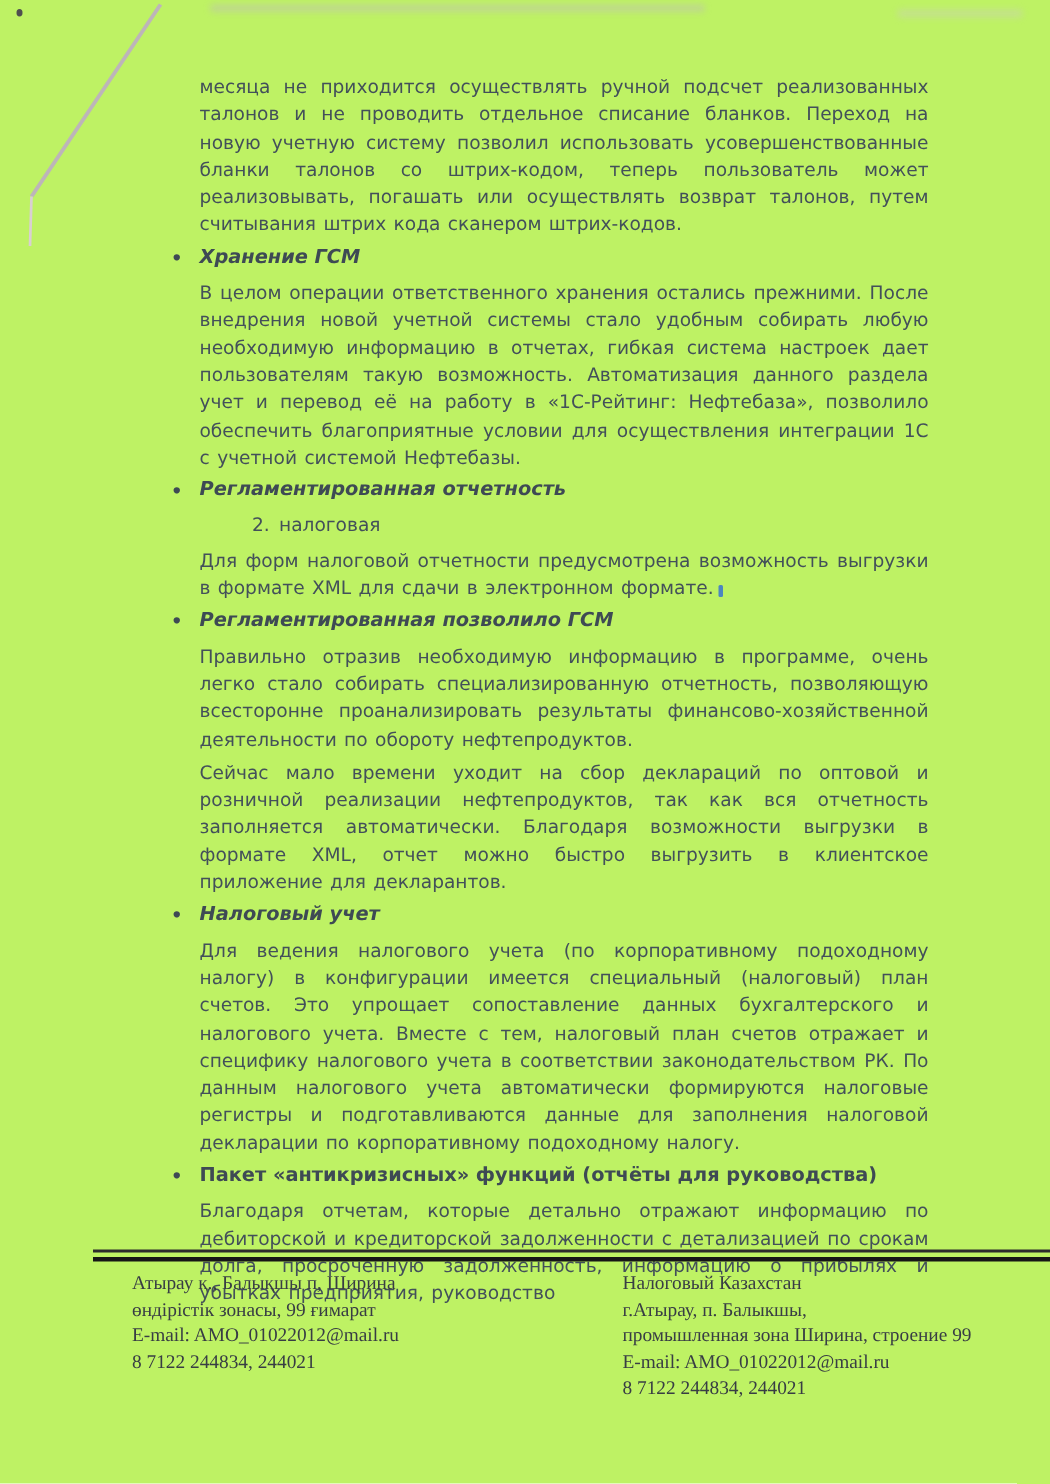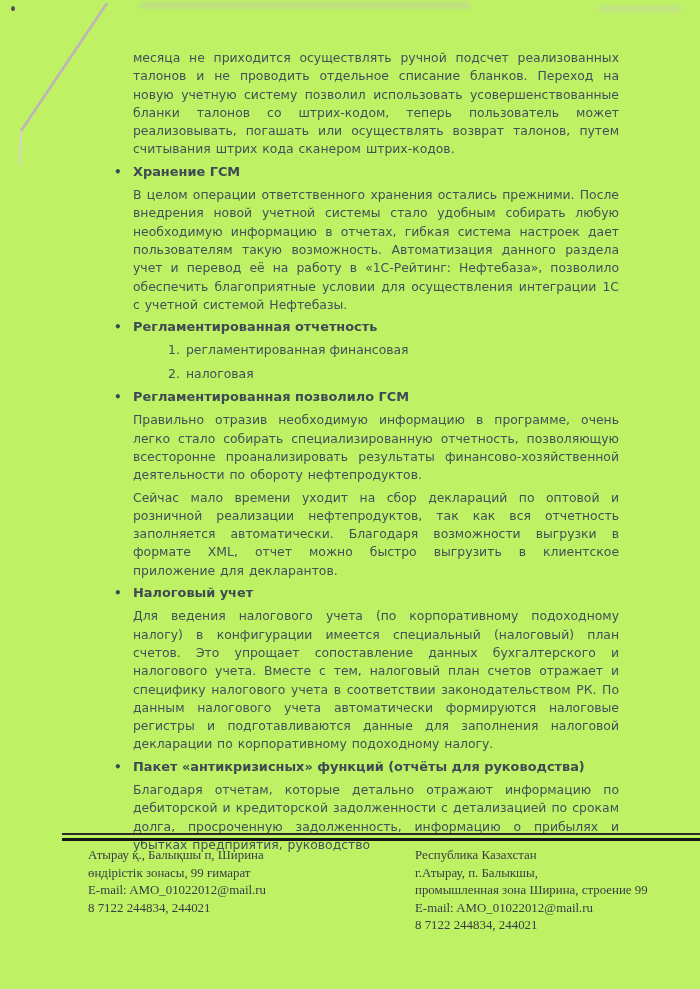--- a/index.html
+++ b/index.html
@@ -29,21 +29,21 @@
     position:absolute;left:133px;top:49px;width:486px;
     color:#43505a;
     font-size:12.4px;line-height:18.3px;
     text-align:justify;text-align-last:left;
   }
   .content p{margin:0 0 4px;word-spacing:1px;}
   .sec-head{
     position:relative;margin:4px 0 5px;
     font-size:12.9px;font-weight:bold;color:#3e4a54;
   }
-  .sec-head.italic .head-text{}
+  .sec-head.italic .head-text{font-style:italic;}
   .bullet{
     position:absolute;left:-19px;top:0;
     font-size:12px;font-style:normal;color:#3e4a54;
   }
   .num-list{margin:2px 0 5px 0;padding:0 0 0 35px;list-style:none;}
   .num-list .li{margin:0 0 5px;text-align:left;}
   .num{display:inline-block;min-width:18px;}
   .blue-mark{
     display:inline-block;width:3px;height:8px;margin-left:3px;
     background:#4d86c0;border-radius:1px;transform:translateY(2px);
@@ -85,26 +85,24 @@
       <span class="head-text">Хранение ГСМ</span>
     </div>
     <p>В целом операции ответственного хранения остались прежними. После внедрения новой учетной системы стало удобным собирать любую необходимую информацию в отчетах, гибкая система настроек дает пользователям такую возможность. Автоматизация данного раздела учет и перевод её на работу в «1С-Рейтинг: Нефтебаза», позволило обеспечить благоприятные условии для осуществления интеграции 1С с учетной системой Нефтебазы.</p>
 
     <div class="sec-head italic">
       <span class="bullet">•</span>
       <span class="head-text">Регламентированная отчетность</span>
     </div>
     <div class="num-list">
       <div class="li">
-        <span class="num">1.</span><span>регламентированная финансовая</span>
-      </div>
-      <div class="li">
         <span class="num">2.</span><span>налоговая</span>
       </div>
     </div>
+    <p><span>Для форм налоговой отчетности предусмотрена возможность выгрузки в формате XML для сдачи в электронном формате.</span><span class="blue-mark"></span></p>
 
     <div class="sec-head italic">
       <span class="bullet">•</span>
       <span class="head-text">Регламентированная позволило ГСМ</span>
     </div>
     <p>Правильно отразив необходимую информацию в программе, очень легко стало собирать специализированную отчетность, позволяющую всесторонне проанализировать результаты финансово-хозяйственной деятельности по обороту нефтепродуктов.</p>
     <p>Сейчас мало времени уходит на сбор деклараций по оптовой и розничной реализации нефтепродуктов, так как вся отчетность заполняется автоматически. Благодаря возможности выгрузки в формате XML, отчет можно быстро выгрузить в клиентское приложение для декларантов.</p>
 
     <div class="sec-head italic">
       <span class="bullet">•</span>
@@ -123,21 +121,21 @@
   <div class="footer-sep"></div>
 
   <div class="footer">
     <div class="footer-col left">
       <div class="fline">Атырау қ., Балықшы п, Ширина</div>
       <div class="fline">өндірістік зонасы, 99 ғимарат</div>
       <div class="fline">E-mail: AMO_01022012@mail.ru</div>
       <div class="fline">8 7122 244834, 244021</div>
     </div>
     <div class="footer-col right">
-      <div class="fline">Республика Казахстан</div>
+      <div class="fline">Налоговый Казахстан</div>
       <div class="fline">г.Атырау, п. Балыкшы,</div>
       <div class="fline">промышленная зона Ширина, строение 99</div>
       <div class="fline">E-mail: AMO_01022012@mail.ru</div>
       <div class="fline">8 7122 244834, 244021</div>
     </div>
   </div>
 
 </div>
 
 </body></html>

